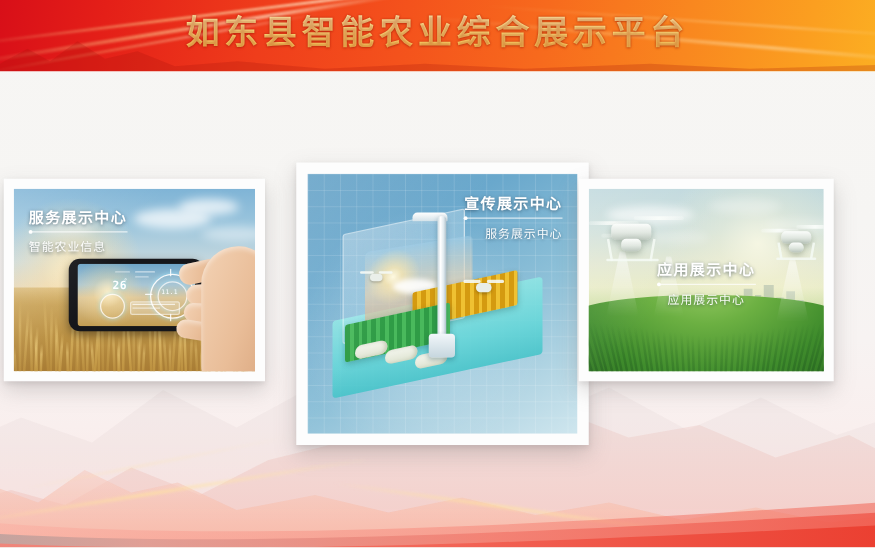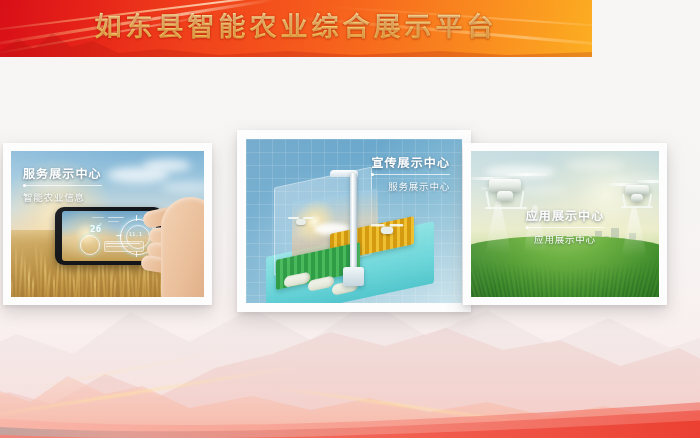--- a/index.html
+++ b/index.html
@@ -67,21 +67,21 @@
     filter: blur(1.1px);
   }
   .ray-a { left: -4%; bottom: 44px; width: 46%; height: 2px; transform: rotate(-9deg); }
   .ray-b { left: 38%;  bottom: 30px; width: 42%; height: 2px; transform: rotate(8deg); }
   .ray-c { left: 2%;   bottom: 66px; width: 30%; height: 1px; transform: rotate(-11deg); opacity:.6; }
 
   
   .banner {
     position: absolute;
     top: 0; left: 0;
-    width: 592px;
+    width: 700px;
     height: 57px;
     overflow: hidden;
     background:
       linear-gradient(100deg,
         #d80f18 0%,
         #e41f18 12%,
         #ef3d1b 30%,
         #f4521c 46%,
         #f76a1d 62%,
         #f9871f 78%,
@@ -147,21 +147,21 @@
     box-shadow: 0 7px 16px rgba(120,110,110,.28), 0 2px 4px rgba(120,110,110,.16);
   }
   .card-inner {
     position: absolute;
     inset: 9px;
     overflow: hidden;
   }
   .card-side .card-inner { inset: 8px; }
 
   #card-1 { left: 3px;   top: 143px; width: 209px; height: 162px; }
-  #card-2 { left: 237px; top: 130px; width: 234px; height: 182px; }
+  #card-2 { left: 237px; top: 130px; width: 234px; height: 226px; }
   #card-3 { left: 463px; top: 143px; width: 204px; height: 162px; }
 
   .card-label {
     position: absolute;
     z-index: 6;
     color: #ffffff;
     text-shadow: 0 1px 3px rgba(20,40,60,.55);
     font-family: "DejaVu Sans", "Liberation Sans", sans-serif;
   }
   .card-label .t {

